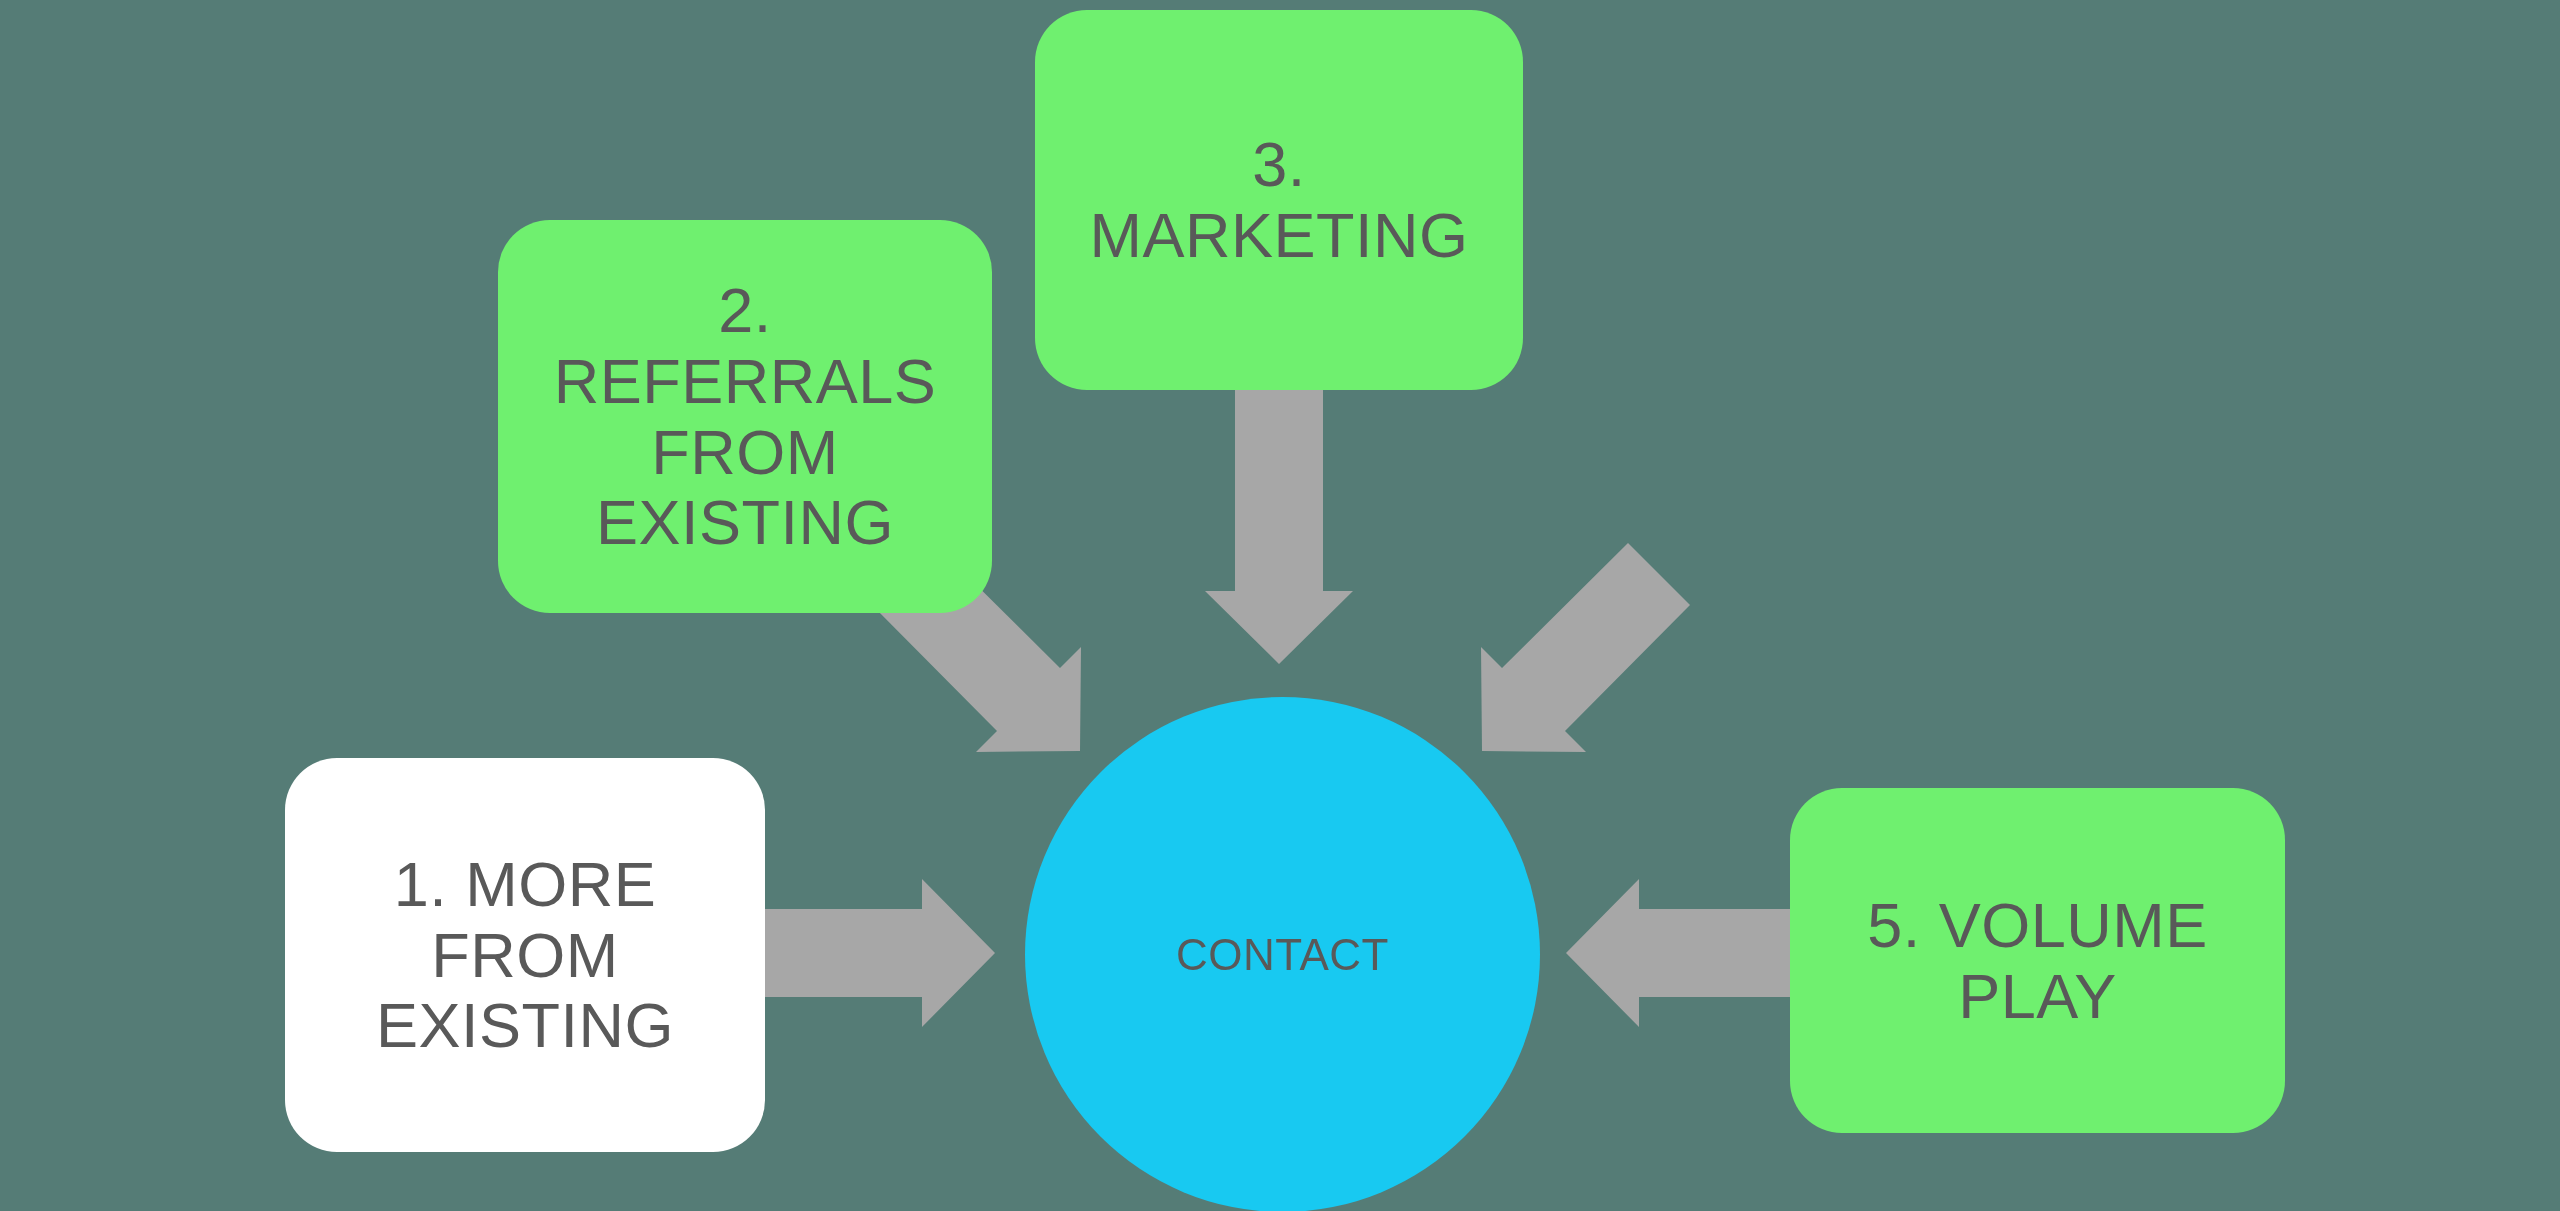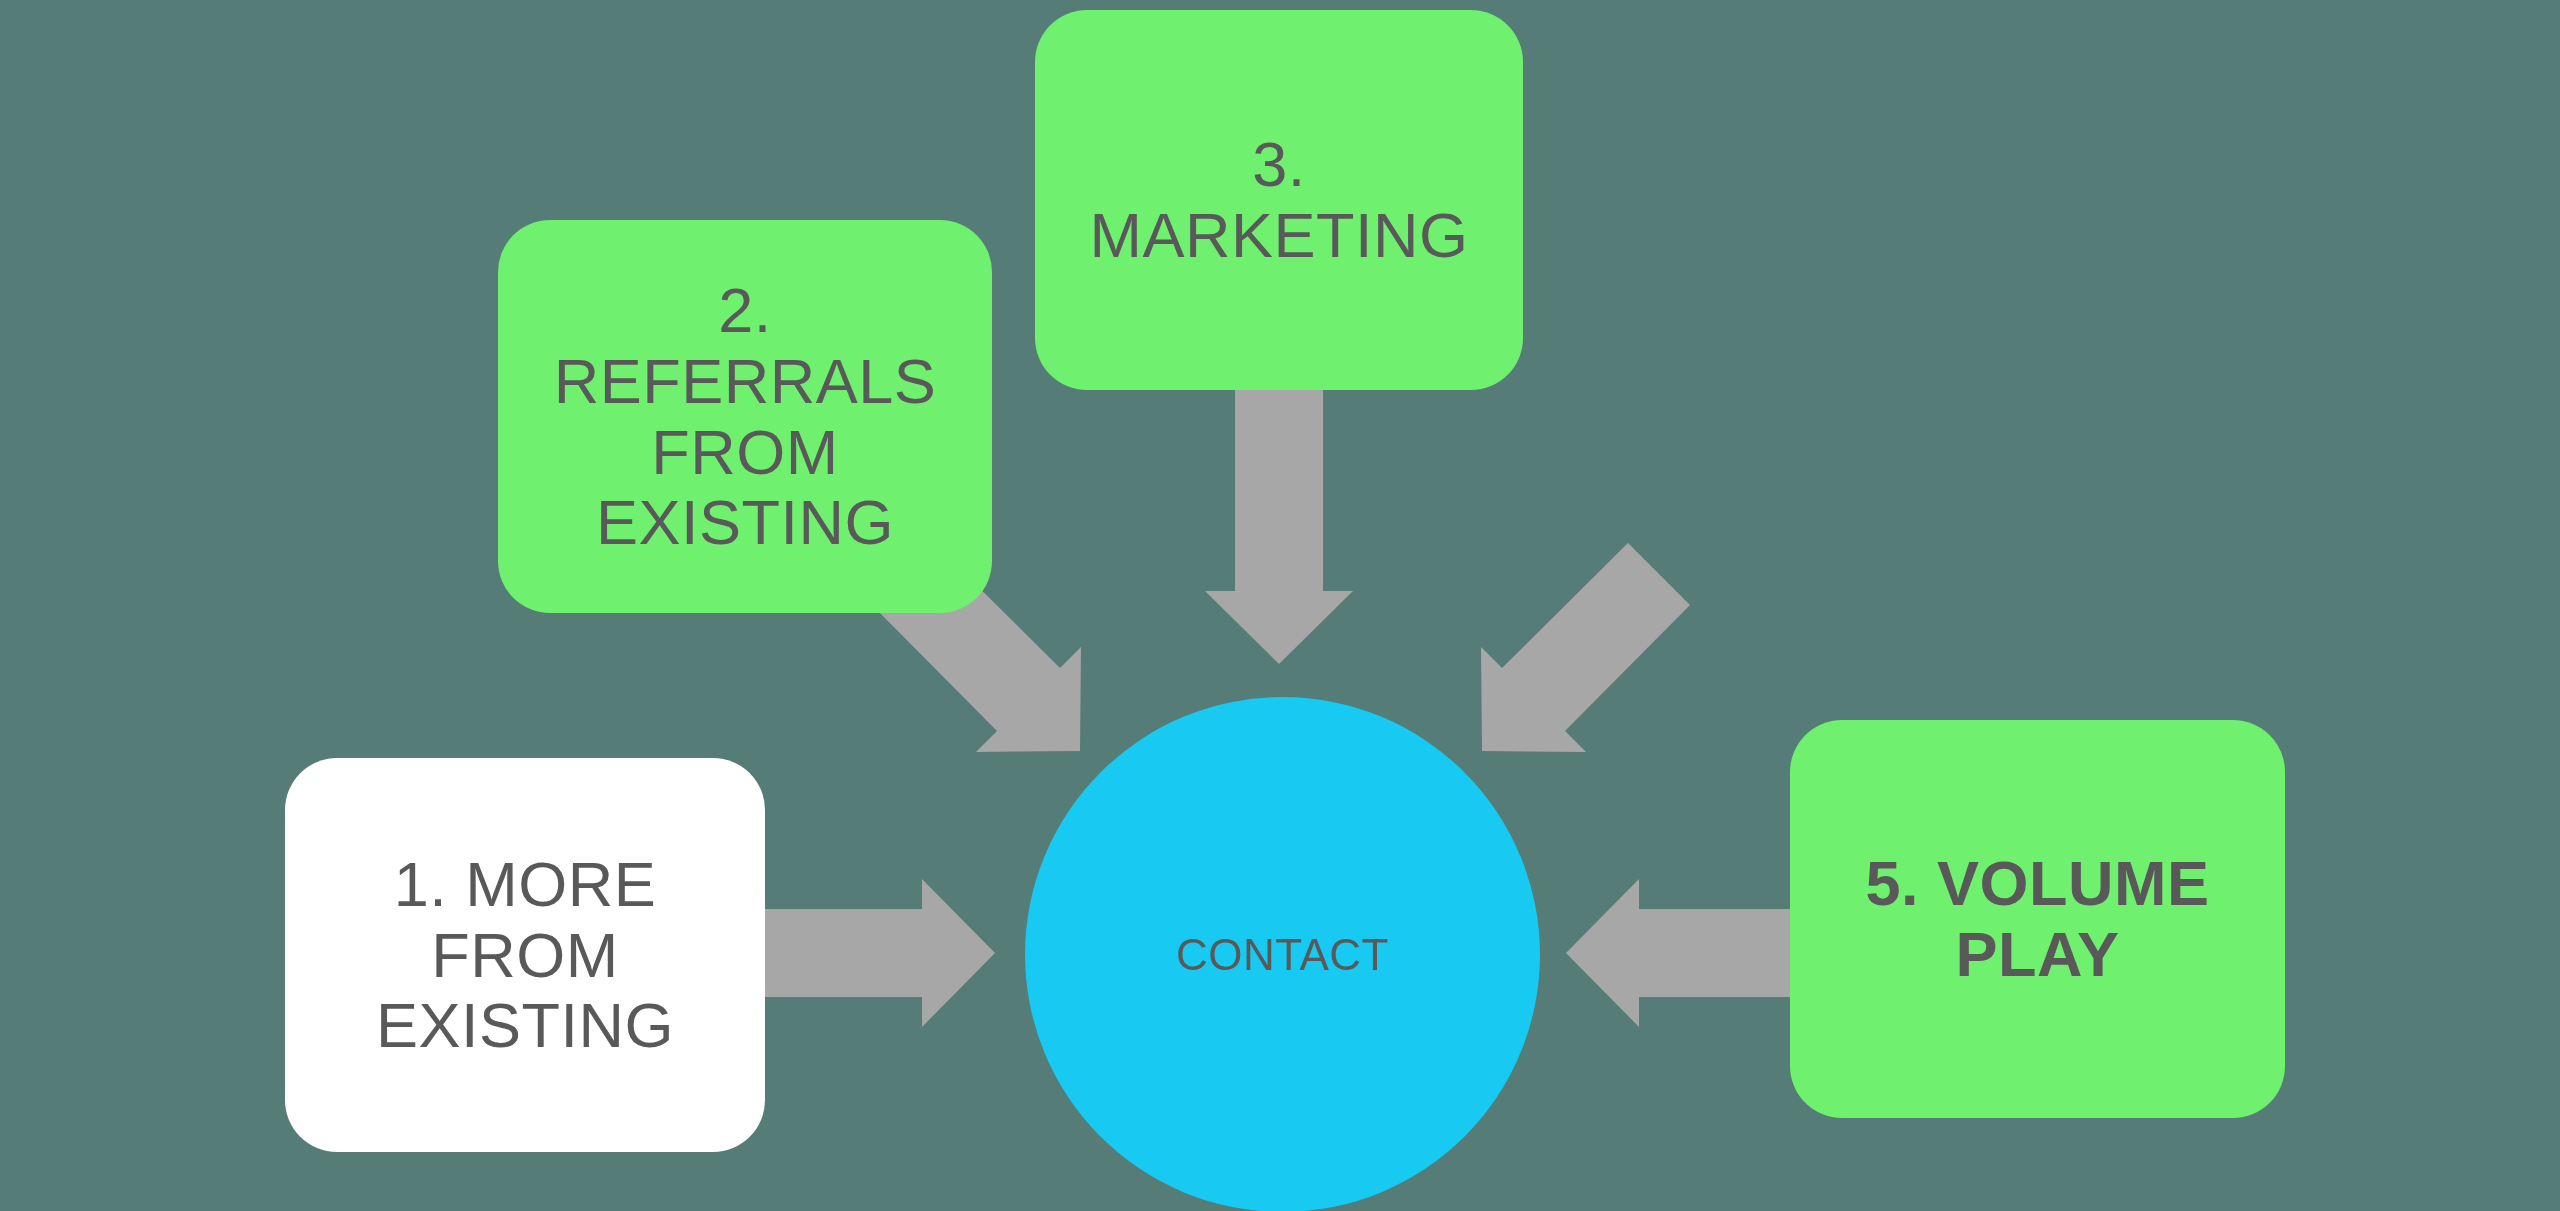--- a/index.html
+++ b/index.html
@@ -44,21 +44,21 @@
     text-align: left;
     font-size: 44px;
     letter-spacing: 0.5px;
   }
 
   
   #node-1 { left: 285px;  top: 758px; width: 480px; height: 394px; }
   #node-2 { left: 498px;  top: 220px; width: 494px; height: 393px; }
   #node-3 { left: 1035px; top: 10px;  width: 488px; height: 380px; }
   #node-4 { left: 1572px; top: 220px; width: 485px; height: 392px; }
-  #node-5 { left: 1790px; top: 720px; width: 495px; height: 398px; font-weight: bold; }
+  #node-5 { left: 1790px; top: 788px; width: 495px; height: 345px; }
   #center { left: 1025px; top: 697px; width: 515px; height: 515px; }
 </style>
 </head>
 <body>
 
 <div class="stage" style="background-color: rgb(85, 124, 118);">
 
   <svg class="arrow-layer" viewBox="0 0 2560 1211" xmlns="http://www.w3.org/2000/svg">
 
     <polygon points="765,909 922,909 922,879 995,953 922,1027 922,997 765,997" fill="#a7a7a7"></polygon>

